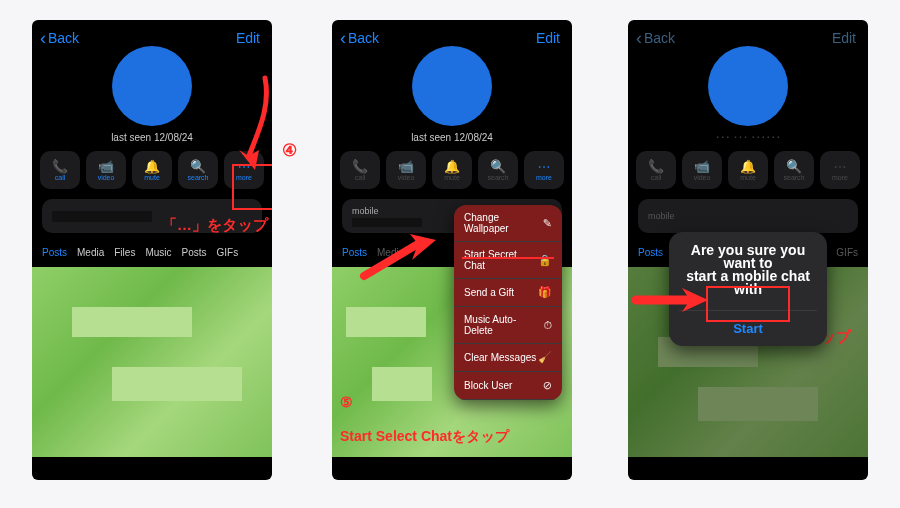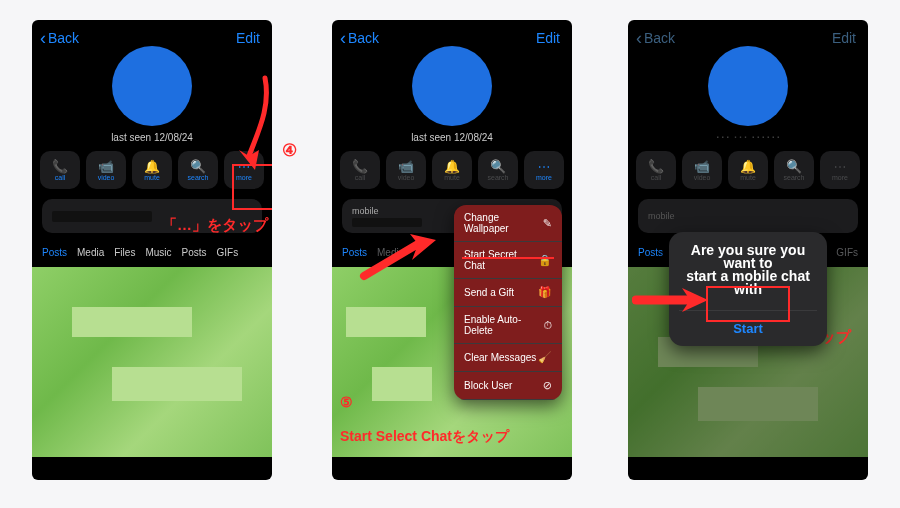--- a/index.html
+++ b/index.html
@@ -231,21 +231,21 @@
       </div>
     <div class="mi">
         <span>Start Secret Chat</span>
         <span class="mic">🔒</span>
       </div>
     <div class="mi">
         <span>Send a Gift</span>
         <span class="mic">🎁</span>
       </div>
     <div class="mi">
-        <span>Enable Auto-Delete</span>
+        <span>Music Auto-Delete</span>
         <span class="mic">⏱</span>
       </div>
     <div class="mi">
         <span>Clear Messages</span>
         <span class="mic">🧹</span>
       </div>
     <div class="mi">
         <span>Block User</span>
         <span class="mic">⊘</span>
       </div>

